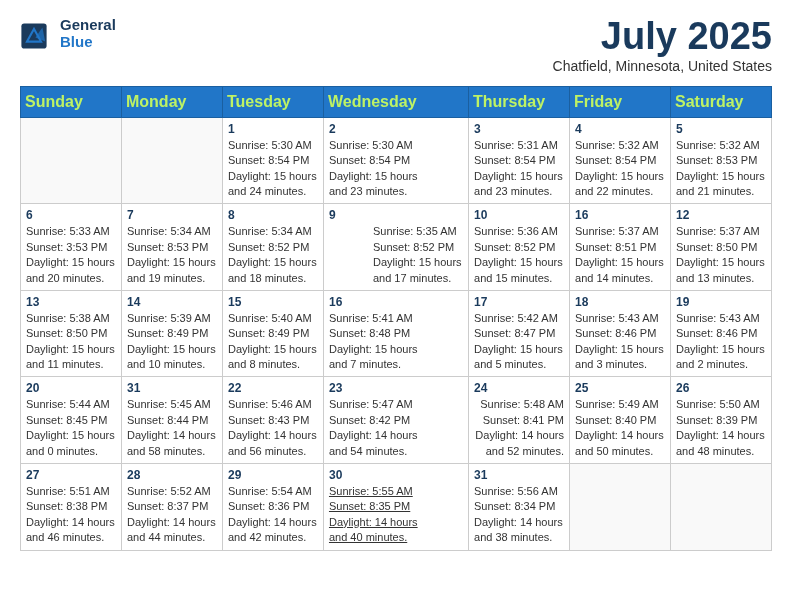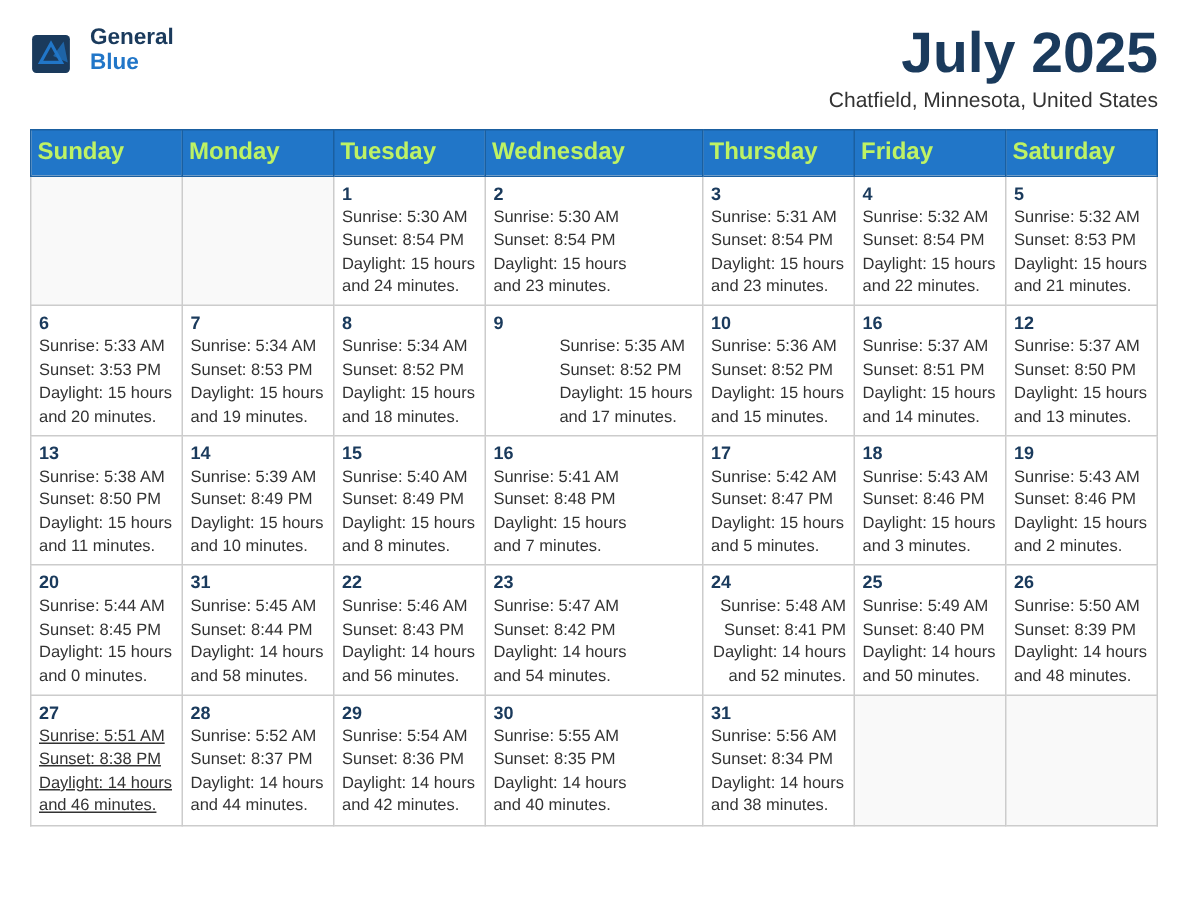--- a/index.html
+++ b/index.html
@@ -302,42 +302,42 @@
           <div class="day-num">26</div>
           <div class="day-info" style="white-space: pre-line;">Sunrise: 5:50 AM
 Sunset: 8:39 PM
 Daylight: 14 hours
 and 48 minutes.</div>
         </td>
       </tr>
       <tr class="week-row">
         <td>
           <div class="day-num">27</div>
-          <div class="day-info" style="white-space: pre-line; text-decoration: underline;">Sunrise: 5:51 AM
+          <div class="day-info" style="white-space: pre-line;">Sunrise: 5:51 AM
 Sunset: 8:38 PM
 Daylight: 14 hours
 and 46 minutes.</div>
         </td>
         <td>
           <div class="day-num">28</div>
           <div class="day-info" style="white-space: pre-line;">Sunrise: 5:52 AM
 Sunset: 8:37 PM
 Daylight: 14 hours
 and 44 minutes.</div>
         </td>
         <td>
           <div class="day-num">29</div>
           <div class="day-info" style="white-space: pre-line;">Sunrise: 5:54 AM
 Sunset: 8:36 PM
 Daylight: 14 hours
 and 42 minutes.</div>
         </td>
         <td>
           <div class="day-num">30</div>
-          <div class="day-info" style="white-space: pre-line;">Sunrise: 5:55 AM
+          <div class="day-info" style="white-space: pre-line; text-decoration: underline;">Sunrise: 5:55 AM
 Sunset: 8:35 PM
 Daylight: 14 hours
 and 40 minutes.</div>
         </td>
         <td>
           <div class="day-num">31</div>
           <div class="day-info" style="white-space: pre-line;">Sunrise: 5:56 AM
 Sunset: 8:34 PM
 Daylight: 14 hours
 and 38 minutes.</div>

